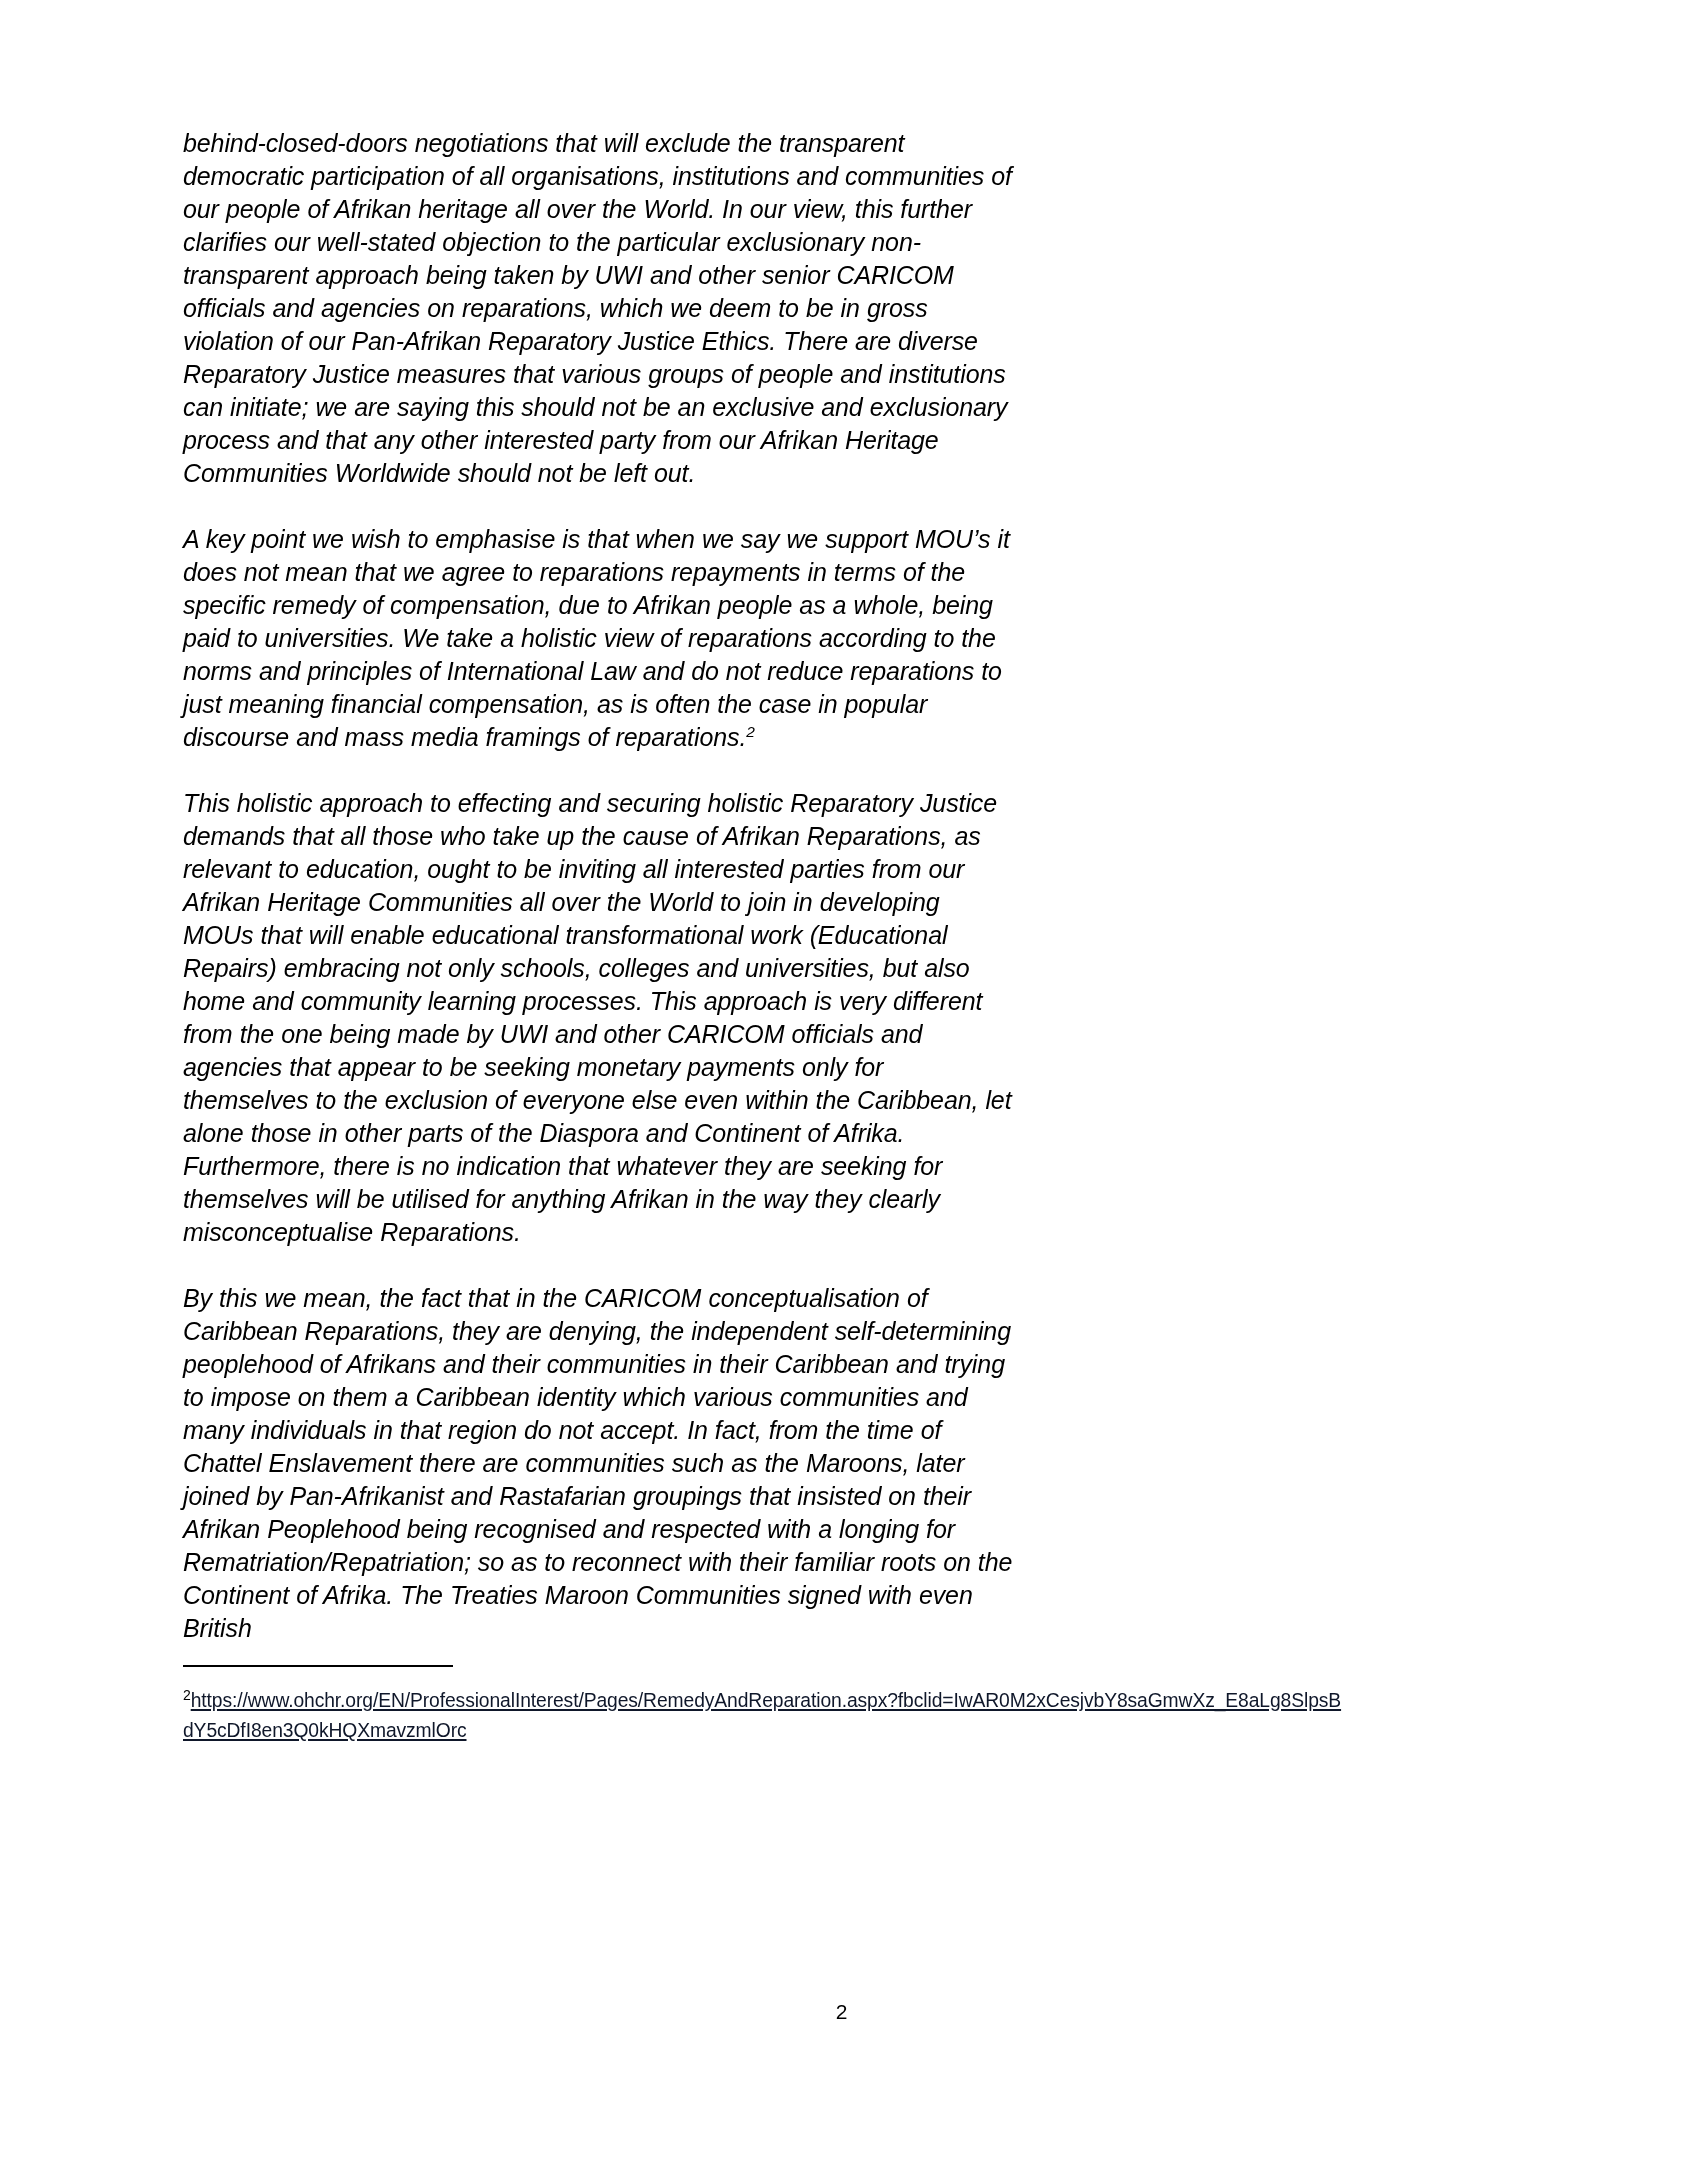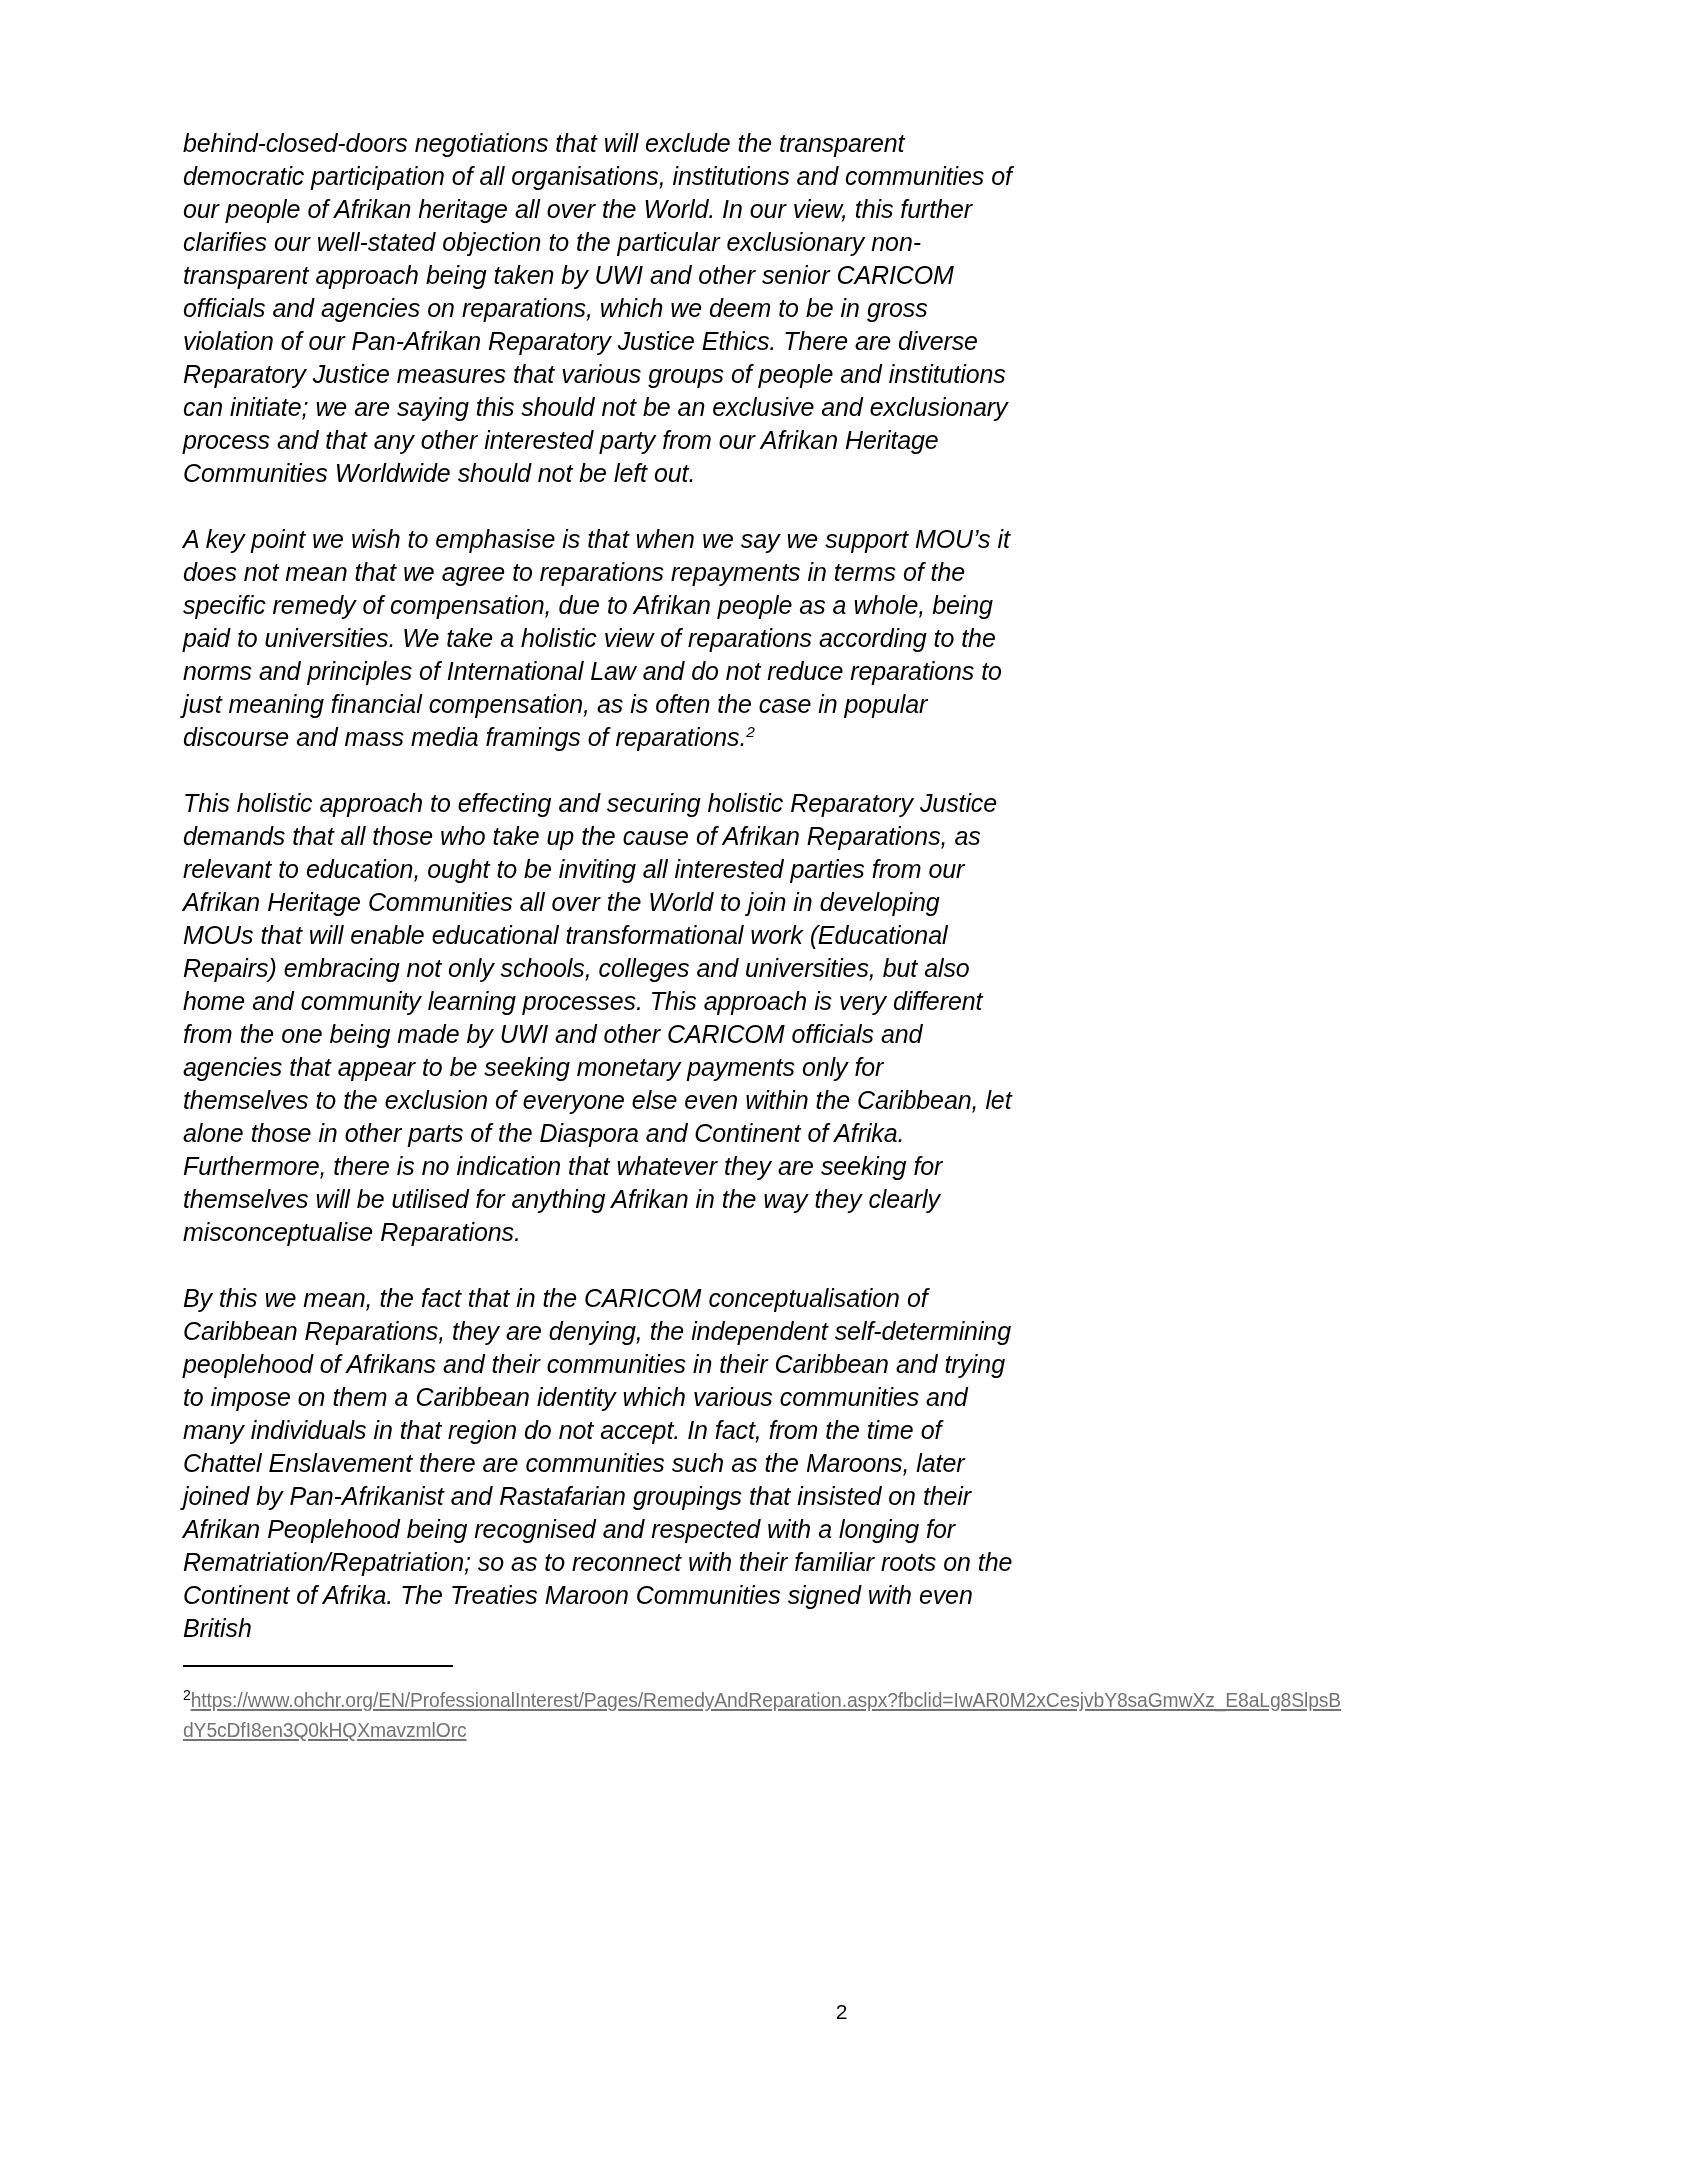--- a/index.html
+++ b/index.html
@@ -73,21 +73,21 @@
   }
   .fn-block:last-child { margin-bottom: 0; }
 
   .fn-num {
     font-size: 14px;
     vertical-align: super;
     line-height: 0;
     color: #000000;
   }
   .link {
-    color: #737373;
+    color: #0f172a;
     text-decoration: underline;
     text-underline-offset: 2px;
     text-decoration-thickness: 1.5px;
     word-break: break-all;
     cursor: pointer;
   }
   .fn-indent { padding-left: 4px; }
 
   
   .page-number {

